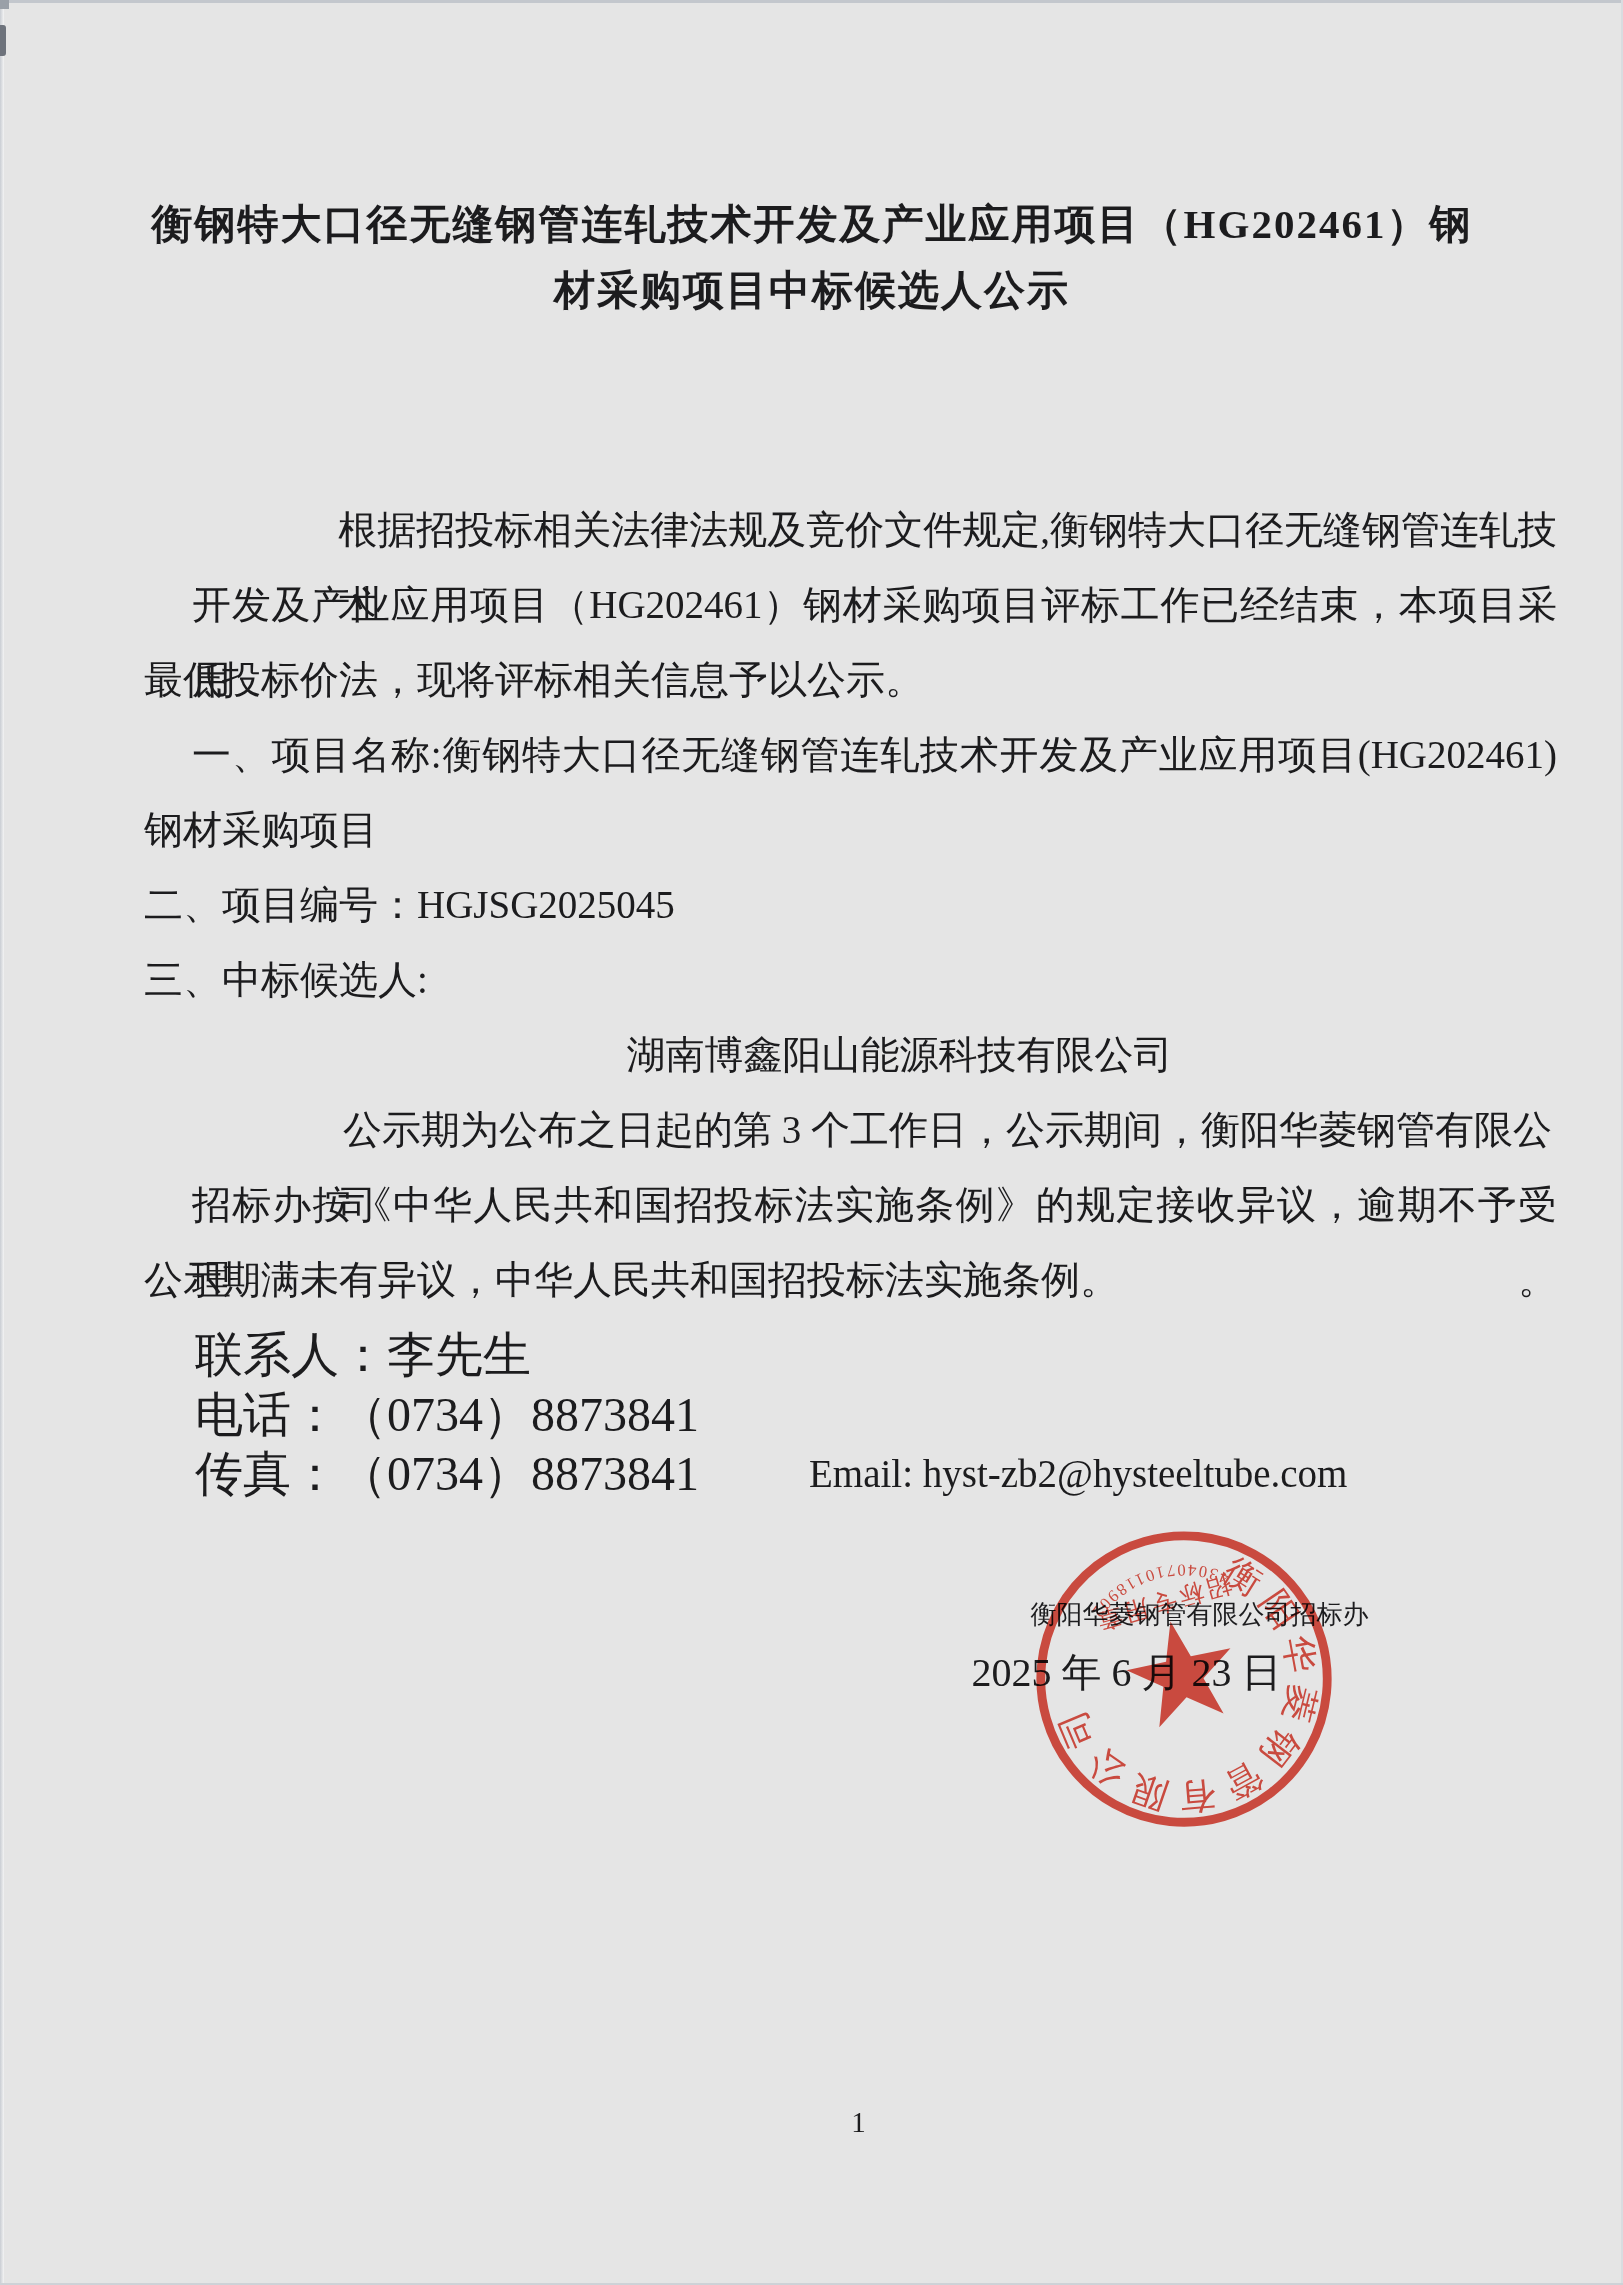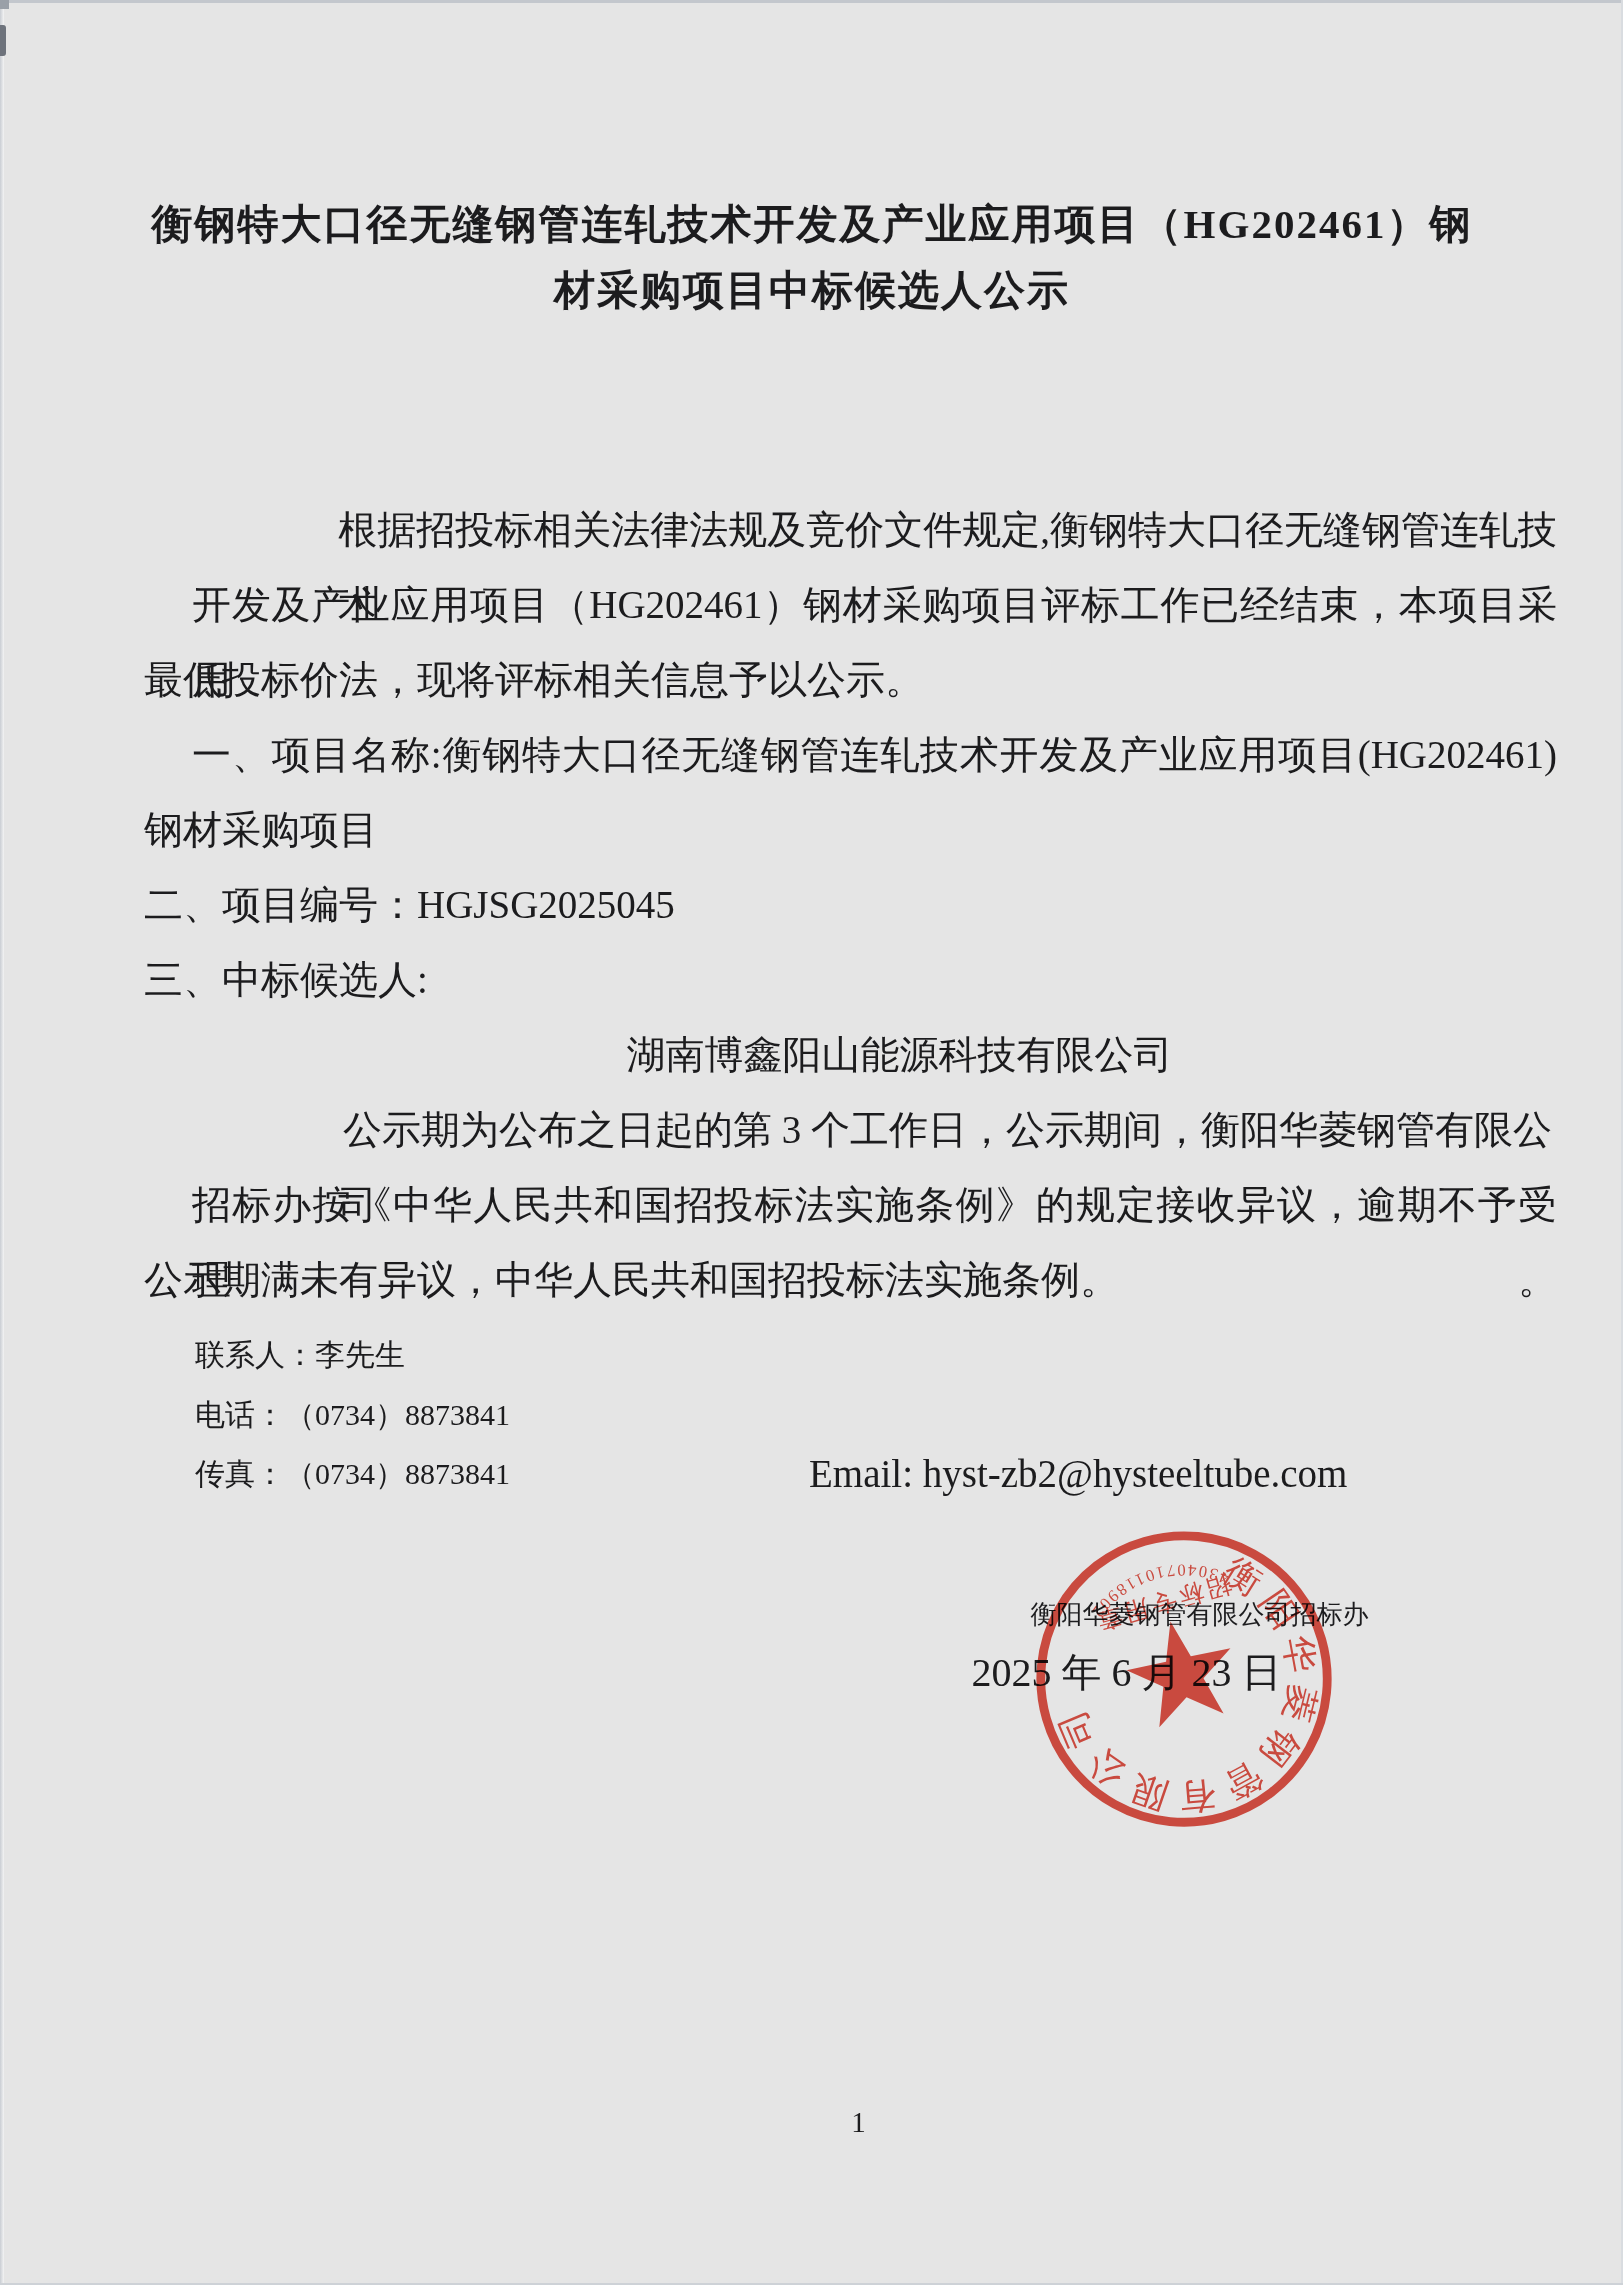--- a/index.html
+++ b/index.html
@@ -34,21 +34,21 @@
   .fill{
     white-space:normal;
     text-align:justify;text-align-last:justify;
     text-justify:inter-character;
     margin-left:48px;
   }
   .indent{padding-left:146px;width:1219px;text-align:center;}
 
   .contact-line{
     position:absolute;left:195px;height:57px;line-height:57px;
-    font-size:30px;white-space:nowrap;
+    font-size:48px;white-space:nowrap;
   }
   .c1{top:1326px;} .c2{top:1386px;} .c3{top:1445px;}
   .email{position:absolute;left:809px;top:1445px;height:57px;line-height:57px;font-size:39px;white-space:nowrap;}
 
   .sig-org{position:absolute;top:1590px;left:936px;width:527px;text-align:center;
     font-size:26px;line-height:49px;white-space:nowrap;}
   .sig-date{position:absolute;top:1648px;left:907px;width:439px;text-align:center;
     font-size:40px;line-height:49px;white-space:nowrap;}
 
   .seal{

